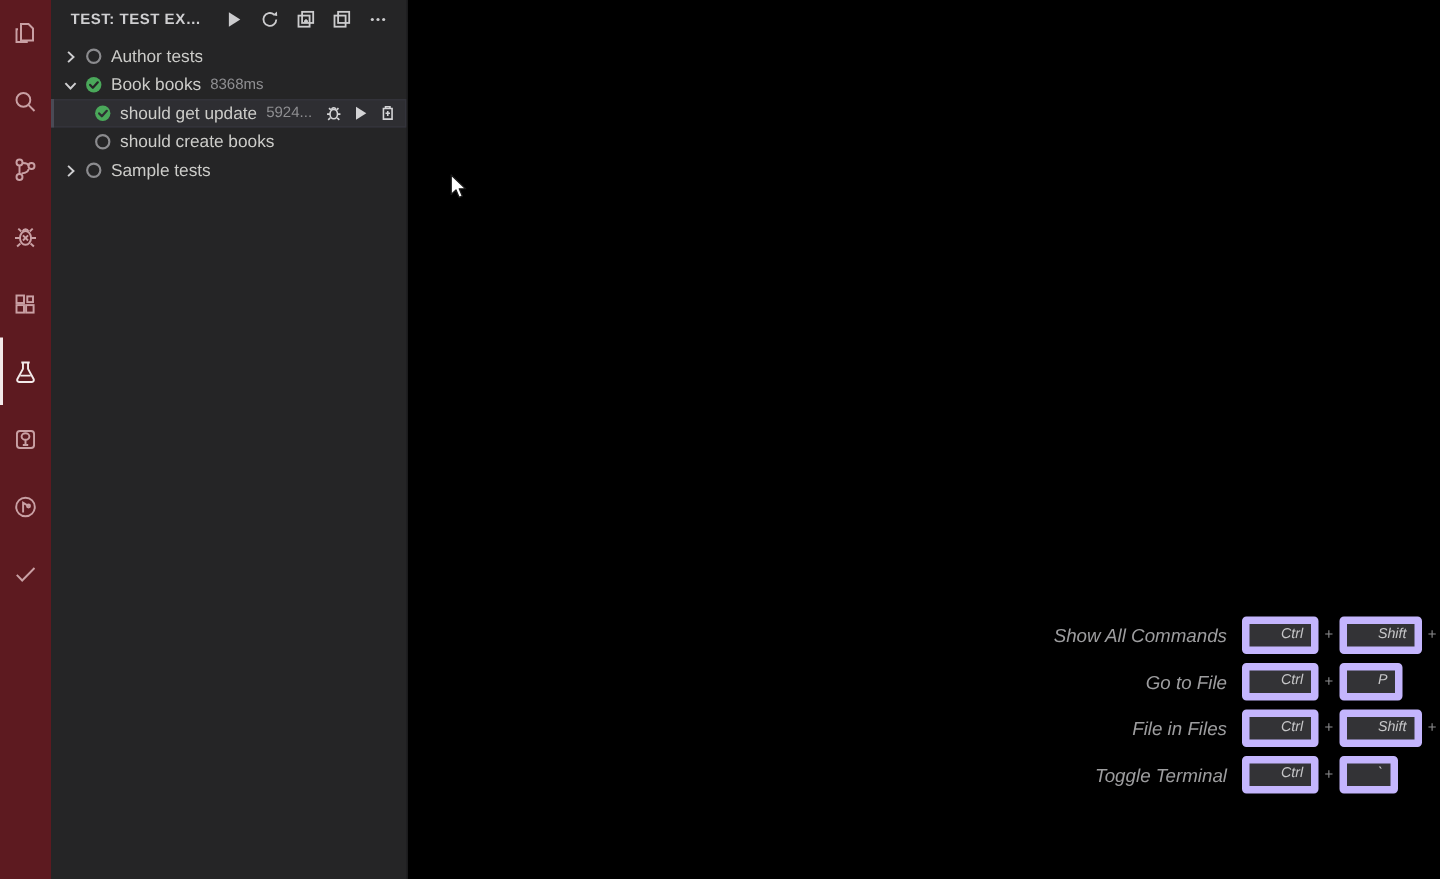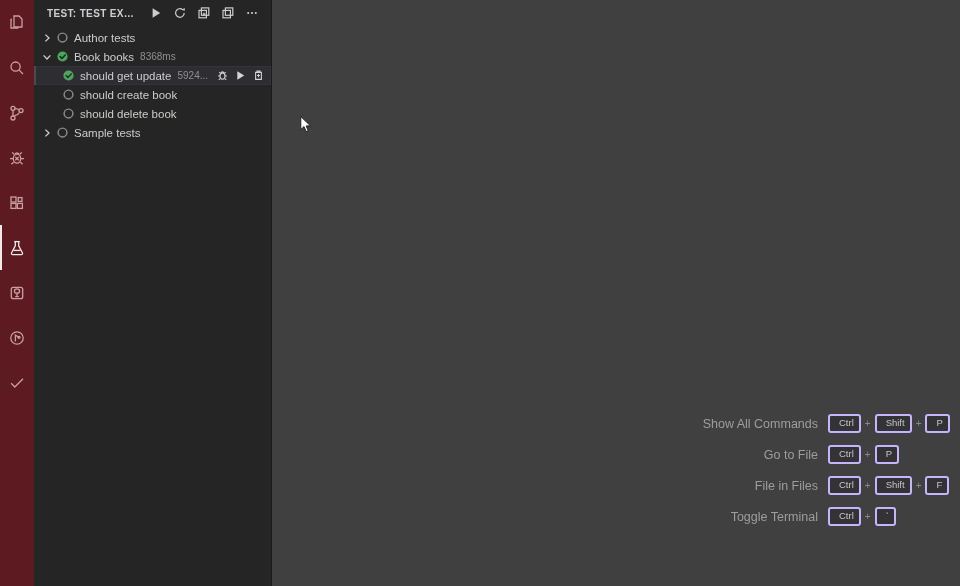--- a/index.html
+++ b/index.html
@@ -167,23 +167,24 @@
     justify-content: center;
   }
   .row-actions svg { display: block; }
   .ra-stroke { stroke: #d4d4d6; fill: none; stroke-width: 1.15; }
   .ra-fill { fill: #d4d4d6; }
 
   
   .editor {
     flex: 1 1 auto;
     height: 586px;
-    background: #404040;
+    background: #000000;
     position: relative;
     overflow: hidden;
+    font-style: italic;
   }
 
   .watermark {
     position: absolute;
     right: 22px;
     top: 408px;
     width: 320px;
   }
   .wm-row {
     display: flex;
@@ -201,23 +202,23 @@
     display: flex;
     align-items: center;
     width: 110px;
     flex: 0 0 110px;
   }
   .kbd {
     background: #333336;
     color: #c6c6c8;
     font-size: 9.5px;
     border-radius: 3px;
-    padding: 2px 5px 3px 9px;
+    padding: 2px 5px 3px 21px;
     line-height: 1;
-    border: 2px solid #c4b5fd;
+    border: 5px solid #c4b5fd;
     box-sizing: border-box;
     display: inline-block;
   }
   .kbd-plus {
     color: #8a8a8c;
     font-size: 10px;
     margin: 0 4px;
   }
 
   
@@ -454,33 +455,24 @@
       </div>
 
 
       <div class="row">
         <span class="indent" style="width:26px"></span>
         <span class="state-icon">
           <svg width="13" height="13" viewBox="0 0 13 13">
             <circle cx="6.5" cy="6.5" r="4.4" fill="none" stroke="#8b8b8e" stroke-width="1.45"></circle>
           </svg>
         </span>
-        <span class="label">should create book</span>
-      </div>
-
-
-      <div class="row">
-        <span class="indent" style="width:26px"></span>
-        <span class="state-icon">
-          <svg width="13" height="13" viewBox="0 0 13 13">
-            <circle cx="6.5" cy="6.5" r="4.4" fill="none" stroke="#8b8b8e" stroke-width="1.45"></circle>
-          </svg>
-        </span>
-        <span class="label">should delete book</span>
-      </div>
+        <span class="label">should create books</span>
+      </div>
+
+
 
       <div class="row">
         <span class="indent" style="width:6px"></span>
         <span class="twisty">
           <svg width="12" height="12" viewBox="0 0 12 12">
             <path class="chev" d="M4.4 2.6L8 6l-3.6 3.4"></path>
           </svg>
         </span>
         <span class="state-icon">
           <svg width="13" height="13" viewBox="0 0 13 13">

